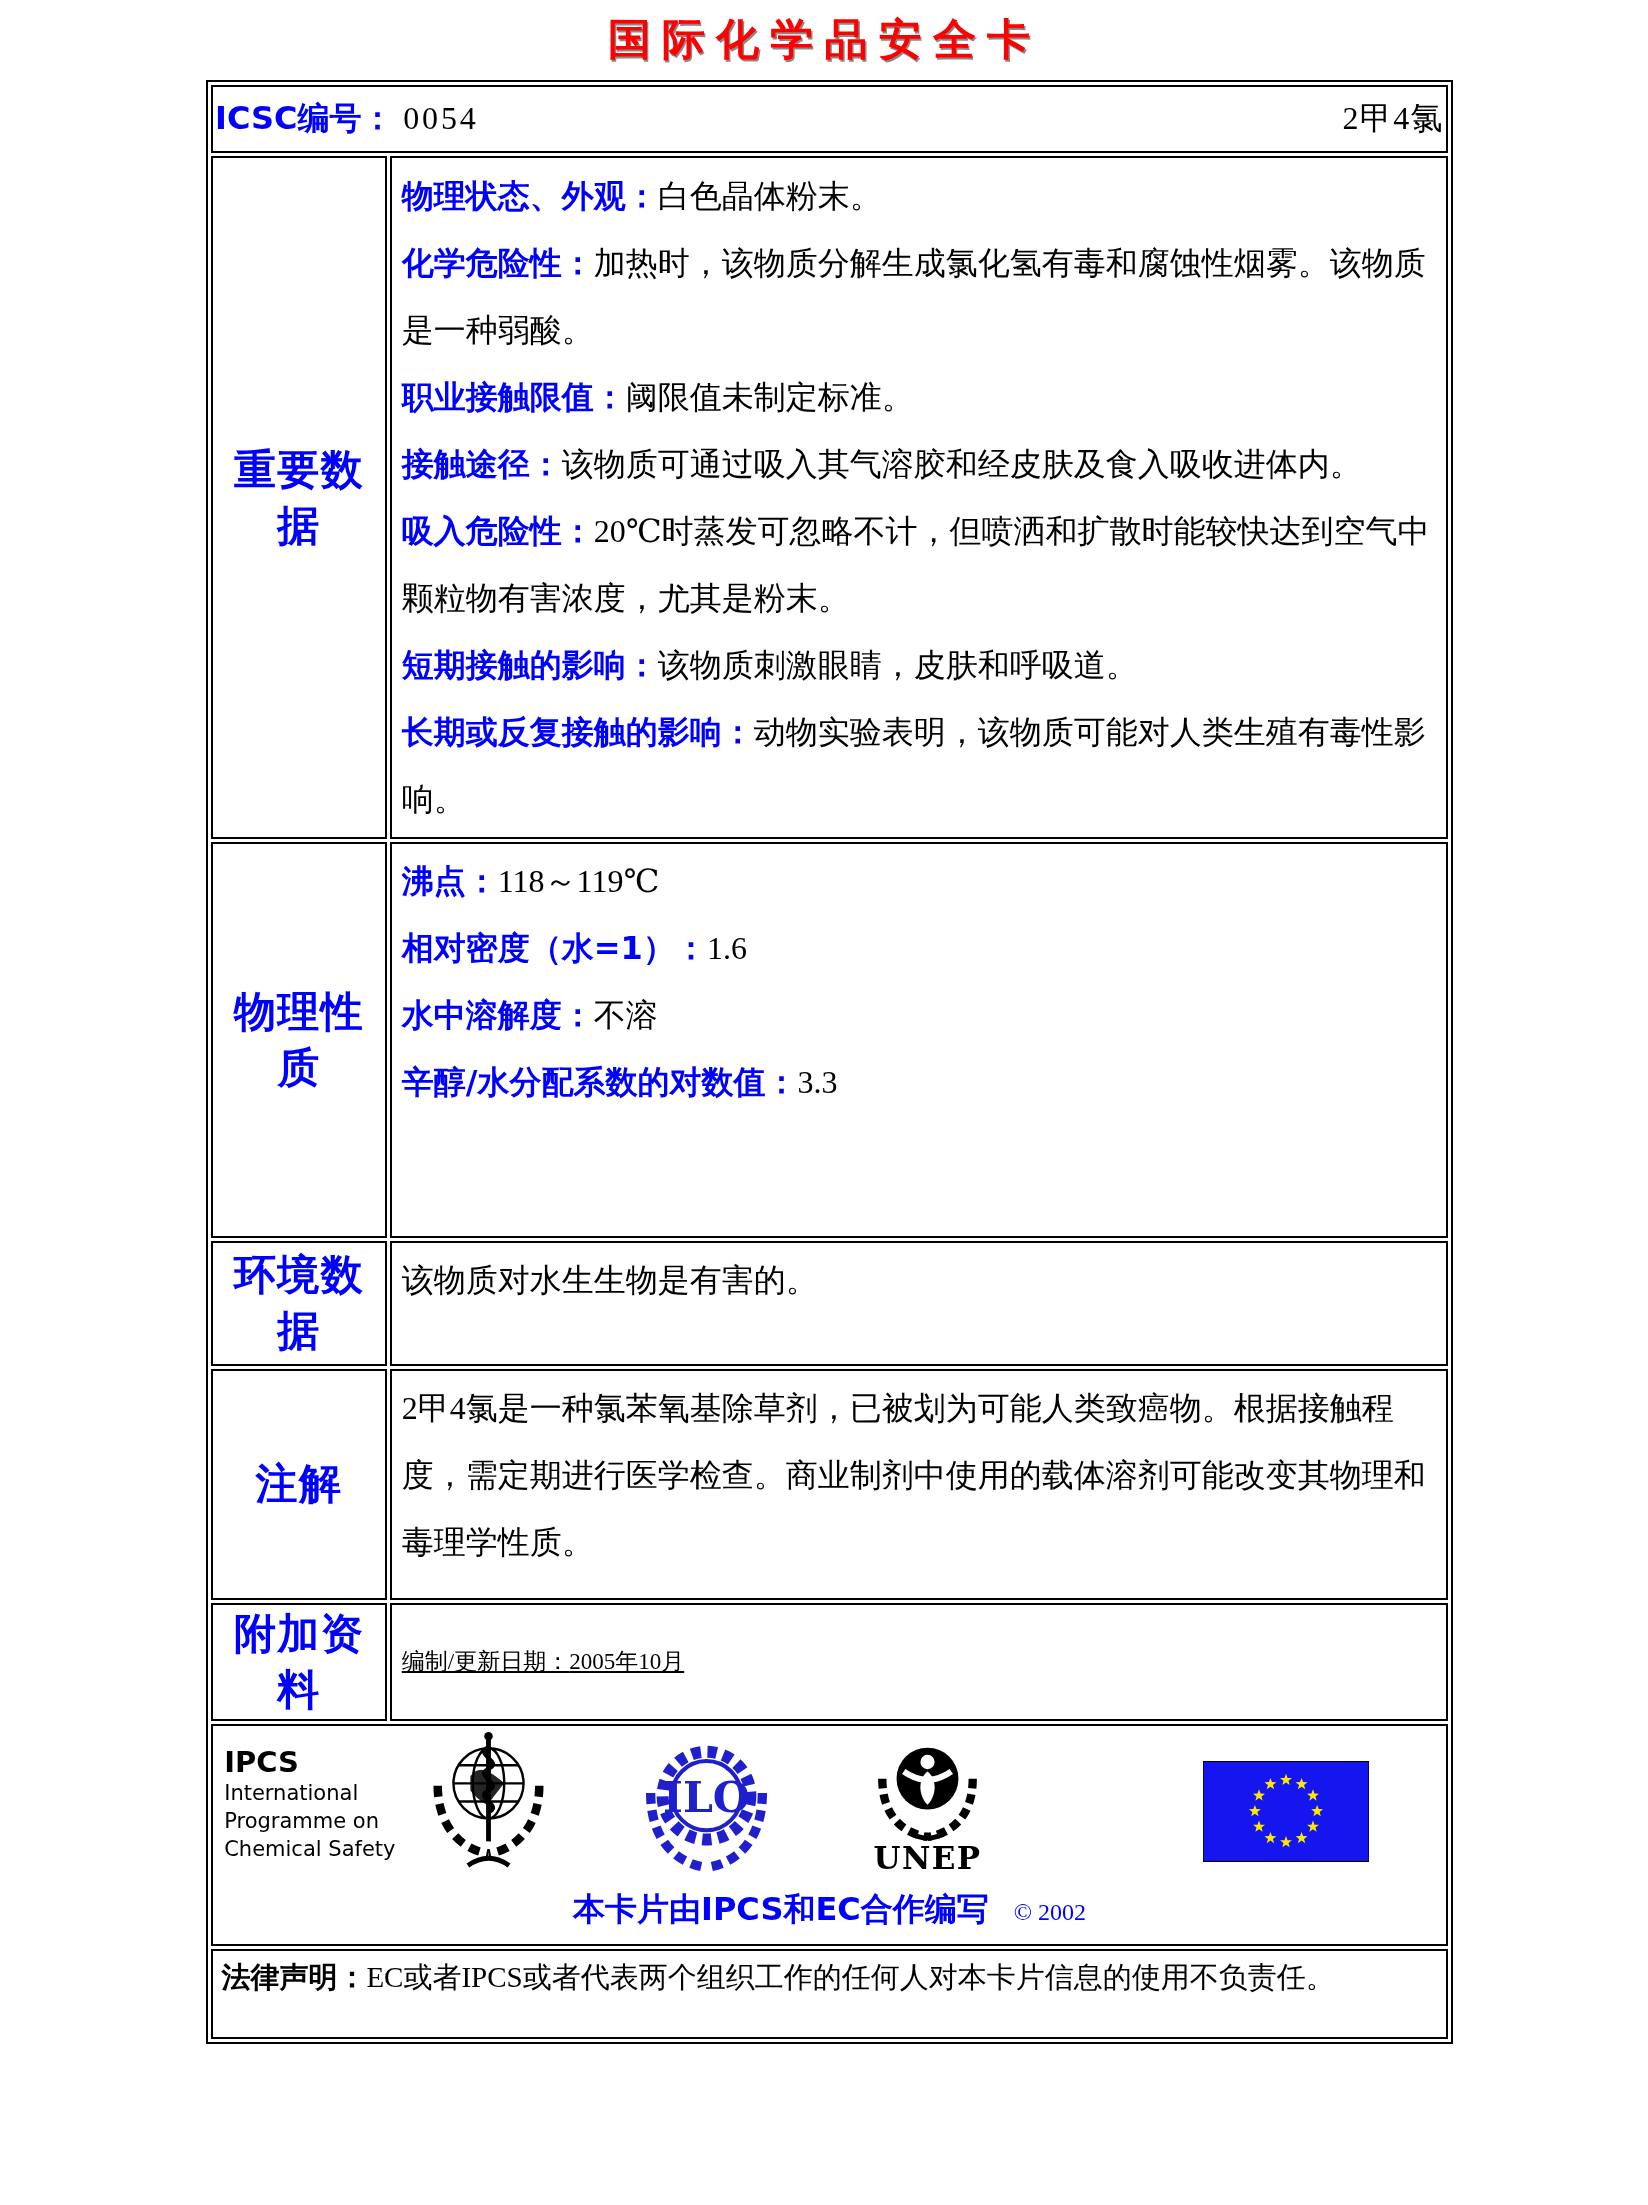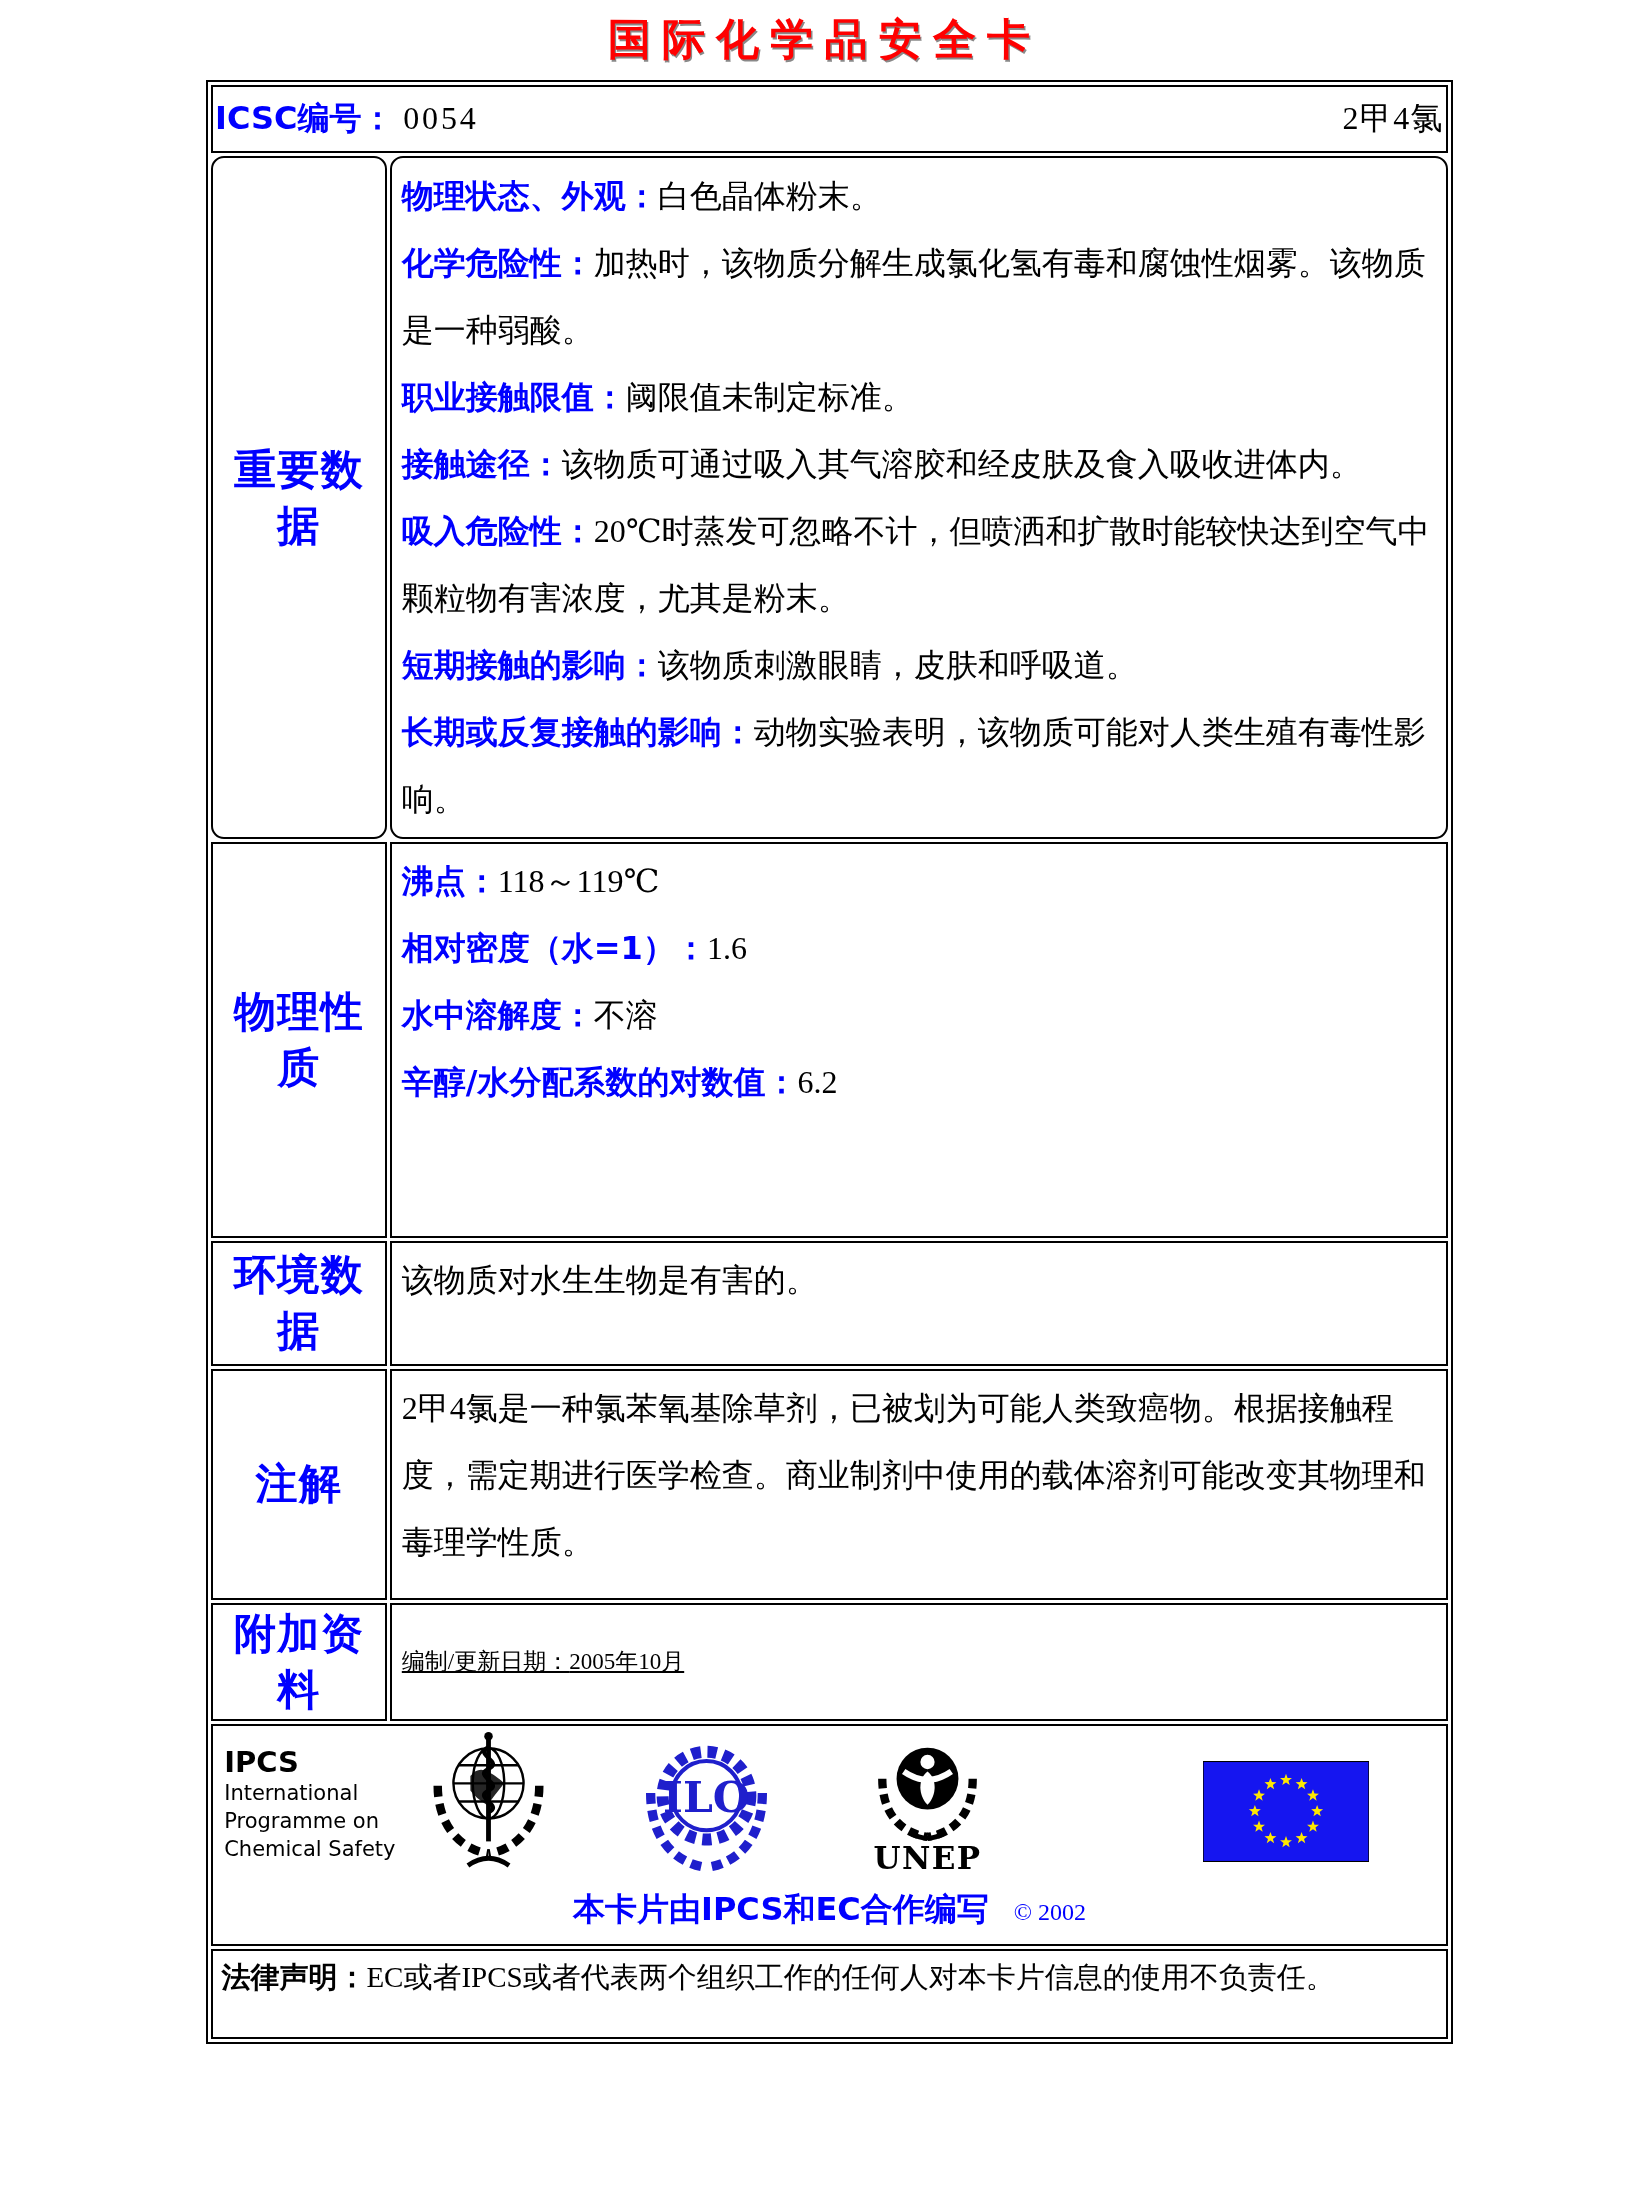--- a/index.html
+++ b/index.html
@@ -29,21 +29,21 @@
   .chem-name{letter-spacing:1.4px;}
 
   .label-cell{
     color:#0000ff;font-weight:bold;font-size:42px;text-align:center;vertical-align:middle;
     font-family:"DejaVu Sans","Liberation Sans",sans-serif;letter-spacing:1.4px;
   }
   .content-cell{vertical-align:top;padding:4.2px 9.8px;font-size:32px;line-height:67px;}
   .content-cell p{margin:0;}
   .fl{color:#0000ff;font-weight:bold;font-family:"DejaVu Sans","Liberation Sans",sans-serif;}
 
-  .h-important{height:656px;border-radius:13px;}
+  .h-important{height:656px;}
   .h-physical{height:384px;}
   .h-env{height:112px;}
   .h-notes{height:219px;}
   .h-add{height:40px;}
   .add-cell{vertical-align:middle;padding:1.4px 9.8px;font-size:23px;line-height:39px;text-decoration:underline;}
 
   .footer-cell{height:218px;vertical-align:top;padding:0;}
   .footer-inner{position:relative;height:218px;}
   .ipcs-block{position:absolute;left:11.2px;top:21px;font-family:"DejaVu Sans","Liberation Sans",sans-serif;}
   .ipcs-acronym{font-size:29px;font-weight:bold;line-height:1.1;}
@@ -97,21 +97,21 @@
         <p><span class="fl">长期或反复接触的影响：</span><span>动物实验表明，该物质可能对人类生殖有毒性影响。</span></p>
       </td>
     </tr>
 
     <tr>
       <td class="label-cell h-physical">物理性质</td>
       <td class="content-cell h-physical">
         <p><span class="fl">沸点：</span><span>118～119℃</span></p>
         <p><span class="fl">相对密度（水=1）：</span><span>1.6</span></p>
         <p><span class="fl">水中溶解度：</span><span>不溶</span></p>
-        <p><span class="fl">辛醇/水分配系数的对数值：</span><span>6.2</span></p>
+        <p><span class="fl">辛醇/水分配系数的对数值：</span><span>3.3</span></p>
       </td>
     </tr>
 
     <tr>
       <td class="label-cell h-env">环境数据</td>
       <td class="content-cell h-env">
         <p>该物质对水生生物是有害的。</p>
       </td>
     </tr>
 

